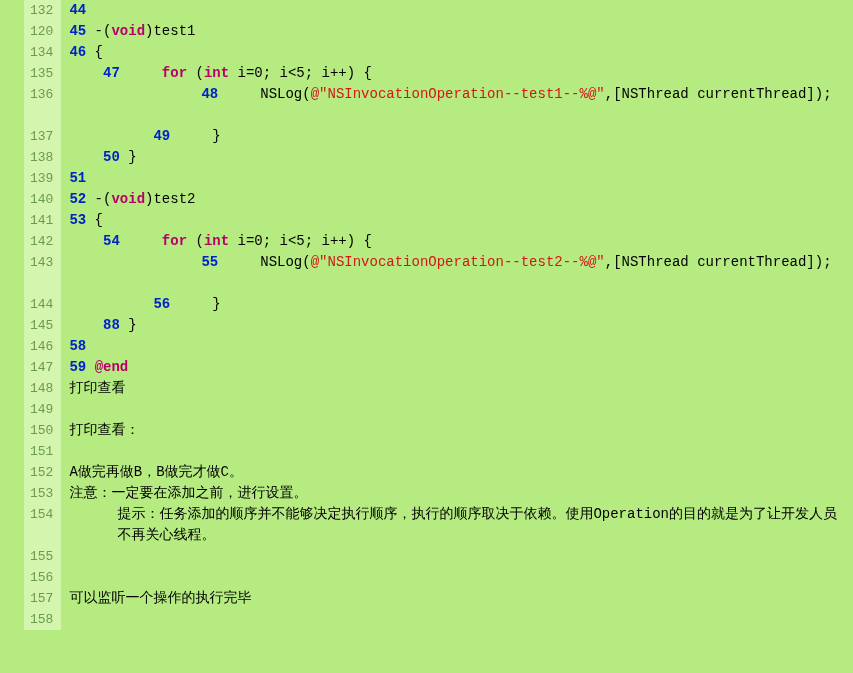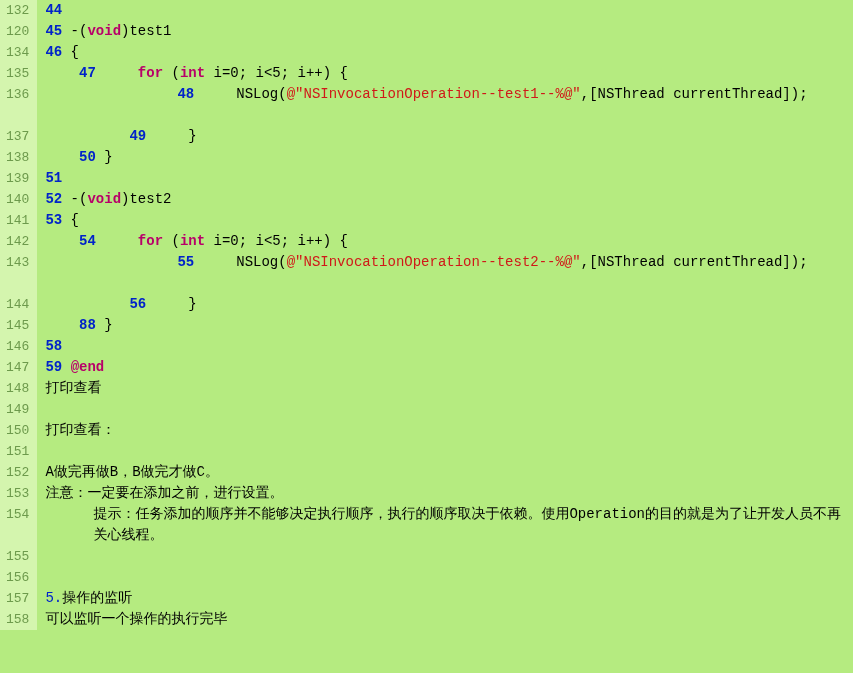--- a/index.html
+++ b/index.html
@@ -17,20 +17,21 @@
     .container {
       display: flex;
     }
     .gutter {
       background: #d4f5ae;
       color: #6d9a4c;
       text-align: right;
       padding: 0 8px 0 6px;
       user-select: none;
       font-size: 13px;
+      margin-left: 24px;
     }
     .gutter .gl {
       height: 21px;
       line-height: 21px;
     }
     .gutter .gl.tall {
       height: 42px;
     }
     .code {
       flex: 1;
@@ -123,16 +124,15 @@
     <div class="line"><span class="ln">59</span> <span class="kw">@end</span></div>
     <div class="line"><span class="dark">打印查看</span></div>
     <div class="line"></div>
     <div class="line"><span class="dark">打印查看：</span></div>
     <div class="line"></div>
     <div class="line"><span class="dark">A做完再做B，B做完才做C。</span></div>
     <div class="line"><span class="dark">注意：一定要在添加之前，进行设置。</span></div>
     <div class="line tall"><span class="wrapped dark">提示：任务添加的顺序并不能够决定执行顺序，执行的顺序取决于依赖。使用Operation的目的就是为了让开发人员不再关心线程。</span></div>
     <div class="line"></div>
     <div class="line"></div>
-    <div class="line"><span class="hl">5.</span><span class="dark">操作的监听</span></div>
     <div class="line"><span class="dark">可以监听一个操作的执行完毕</span></div>
   </div>
 </div>
 
 </body></html>

